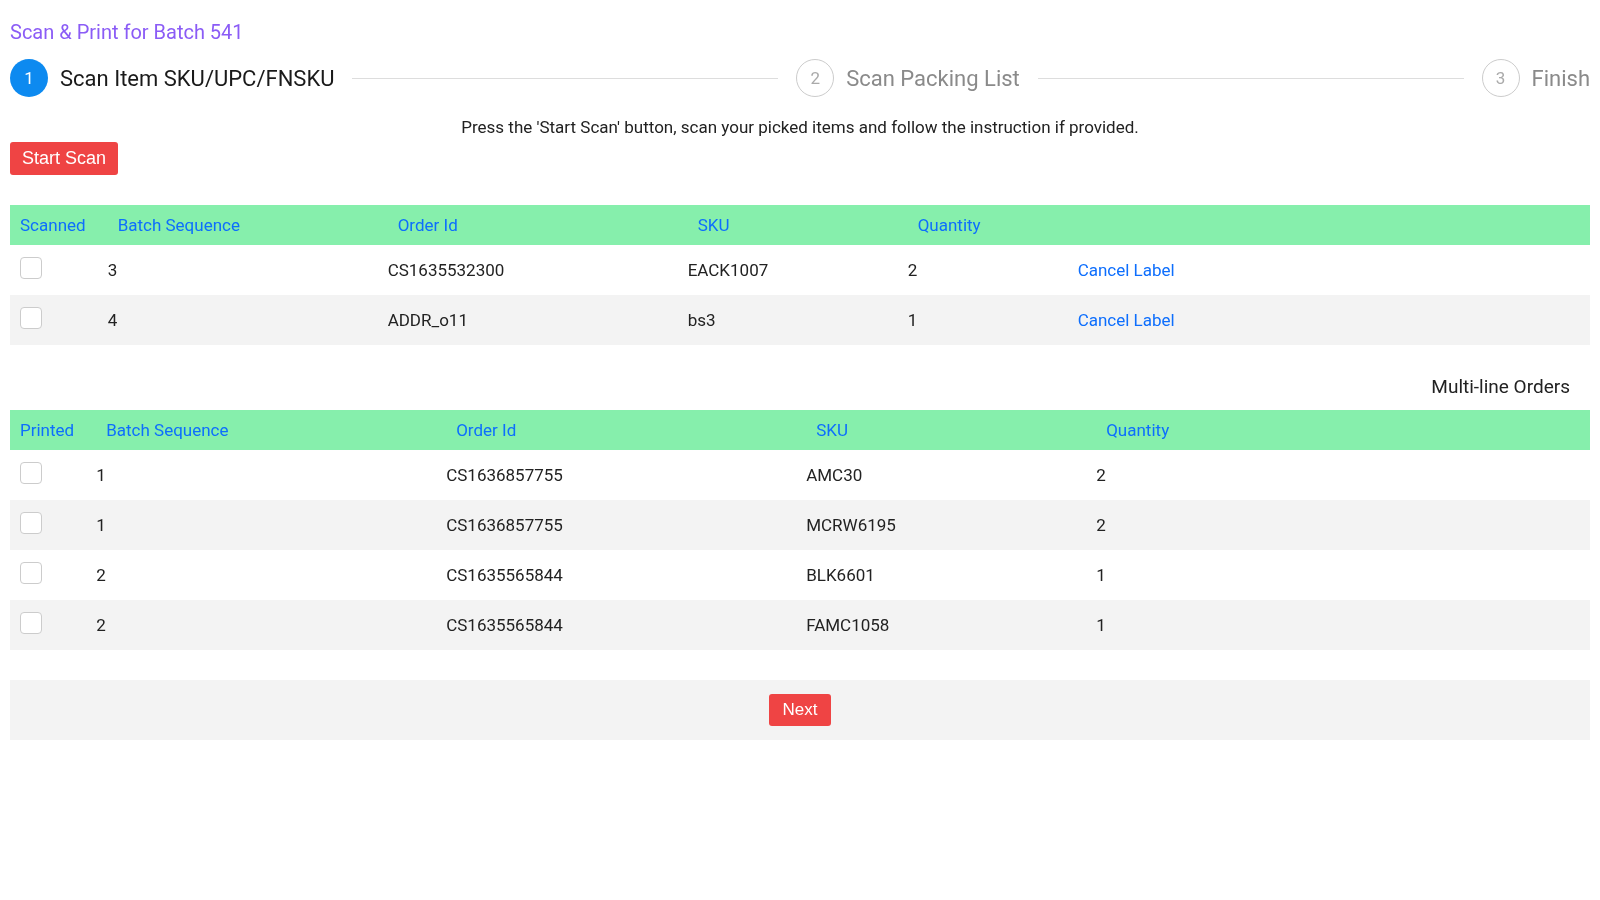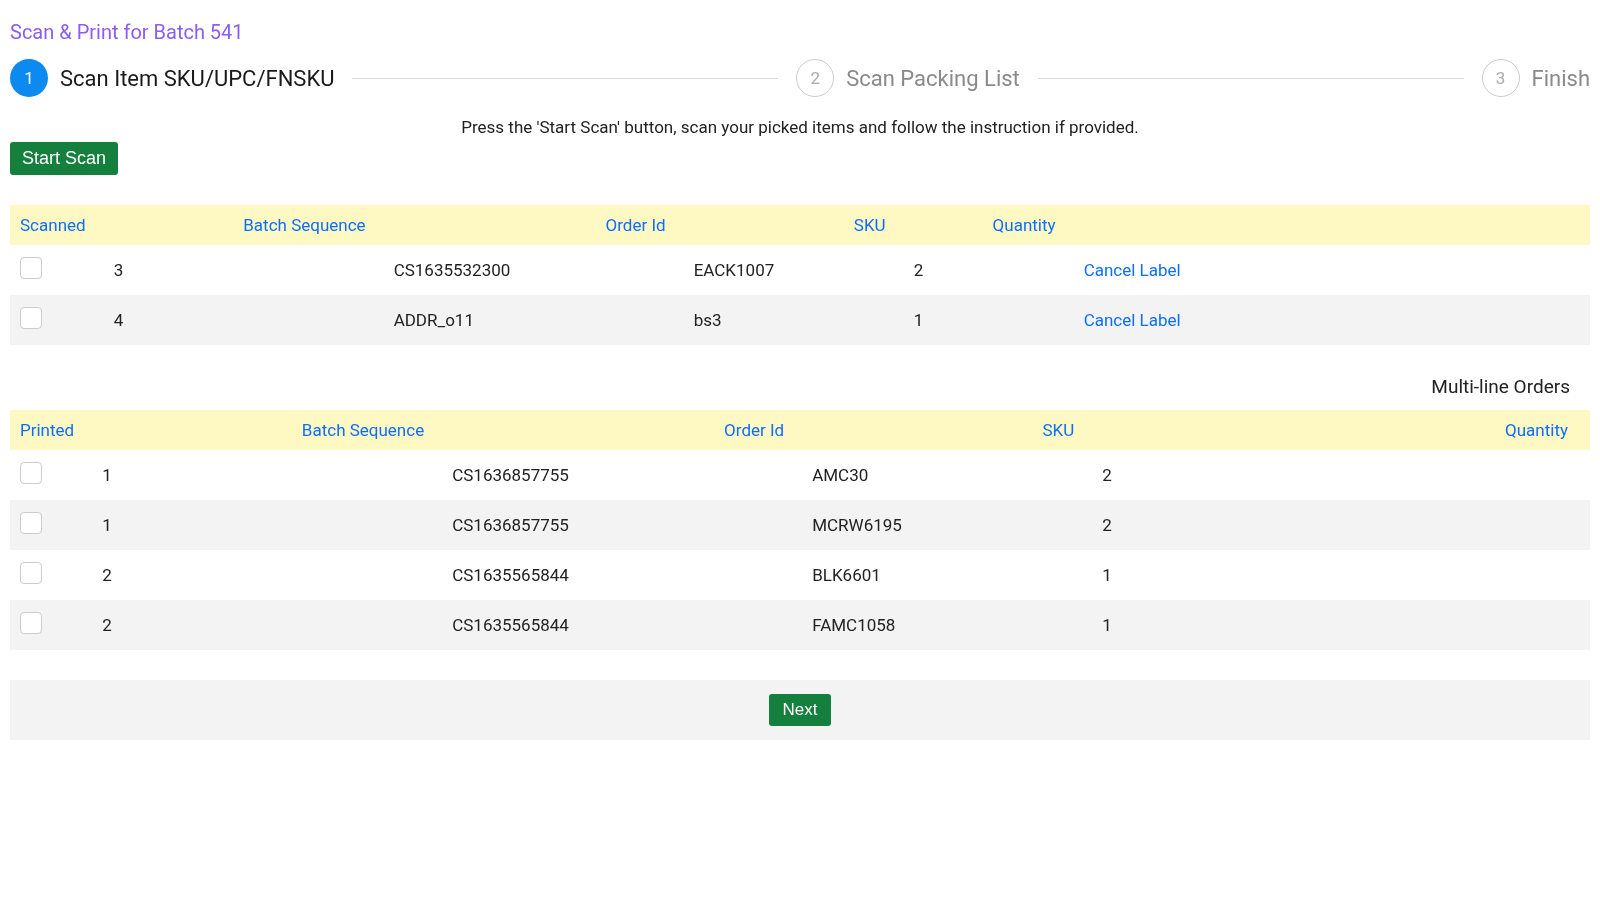--- a/index.html
+++ b/index.html
@@ -68,21 +68,21 @@
       margin: 0 18px;
     }
     
     .instruction {
       font-size: 17px;
       margin-bottom: 5px;
       color: #222;
       text-align: center;
     }
     .btn-primary {
-      background: #15803d;
+      background: #ef4444;
       color: #fff;
       border: none;
       padding: 6px 12px;
       font-size: 18px;
       border-radius: 3px;
       cursor: pointer;
     }
     
     .section-container {
       margin-top: 30px;
@@ -95,25 +95,25 @@
       margin-bottom: 12px;
       padding-right: 20px;
     }
     
     table {
       width: 100%;
       border-collapse: collapse;
       font-size: 17px;
     }
     thead th {
-      background: #fef9c3;
+      background: #86efac;
       color: #0d6efd;
       font-weight: 400;
-      text-align: right;
-      padding: 10px 22px;
+      text-align: left;
+      padding: 10px 16px;
     }
     tbody td {
       padding: 12px 6px;
       vertical-align: middle;
       color: #222;
     }
     tbody tr:nth-child(even) {
       background: #f3f3f3;
     }
     tbody tr:nth-child(odd) {

